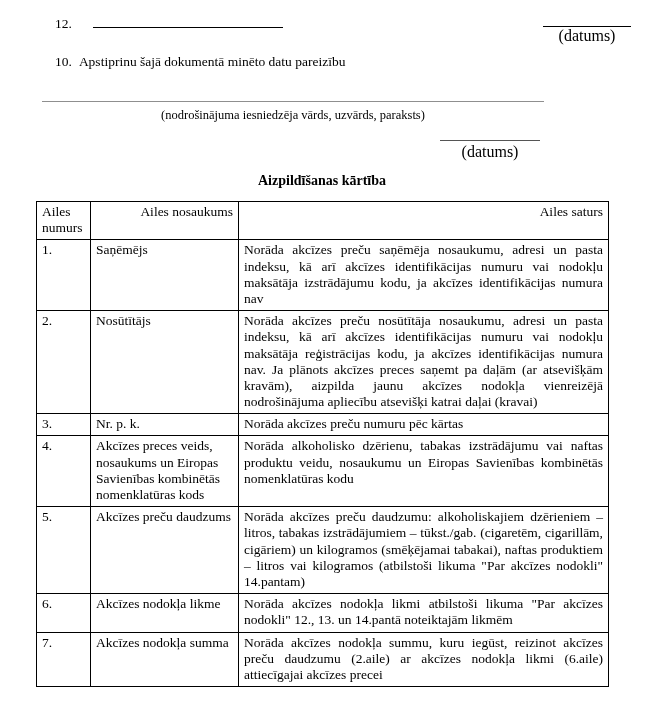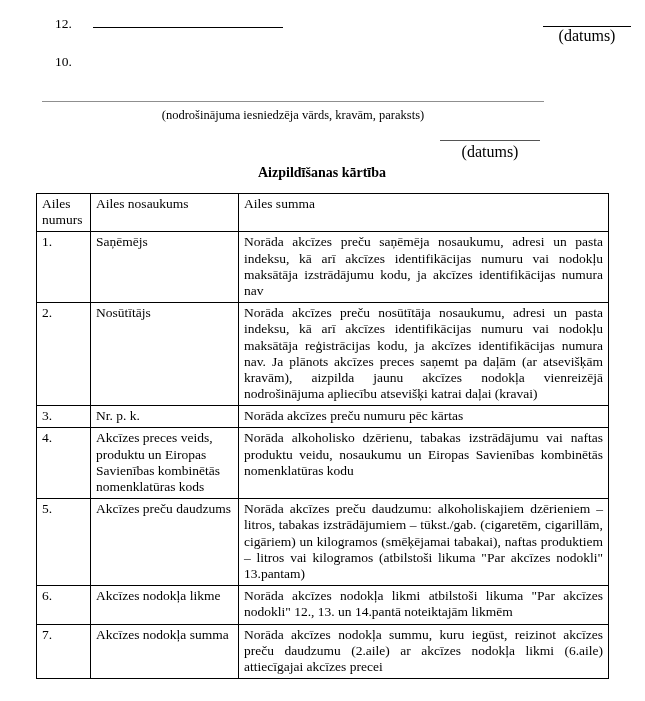--- a/index.html
+++ b/index.html
@@ -44,21 +44,21 @@
   .date2-block { width: 100px; margin-left: 404px; margin-top: 16px; text-align: center; }
   .date2-block .dline { border-bottom: 1px solid #555; height: 2px; width: 100%; }
   .date2-block .cap { display: inline-block; margin-top: 2px; }
 
   
   .heading {
     width: 572px;
     text-align: center;
     font-weight: bold;
     font-size: 14px;
-    margin-top: 4px;
+    margin-top: 12px;
     margin-bottom: 12px;
   }
 
   
   table.rules {
     border-collapse: collapse;
     width: 572px;
     table-layout: fixed;
   }
   table.rules th, table.rules td {
@@ -66,93 +66,94 @@
     font-weight: normal;
     font-size: 13.5px;
     line-height: 1.2;
     padding: 2px 5px 3px 5px;
     vertical-align: top;
   }
   col.c1 { width: 54px; }
   col.c2 { width: 148px; }
   col.c3 { width: 370px; }
   th.h1 { text-align: left; vertical-align: top; }
-  th.h2, th.h3 { text-align: left; vertical-align: middle; font-family: Liberation Serif, serif; }
+  th.h2, th.h3 { text-align: right; vertical-align: middle; font-family: Liberation Serif, serif; }
   td.numcell { text-align: left; }
   td.namecell { padding-left: 11px; }
   td.contentcell { text-align: justify; }
 </style>
 </head>
 <body>
 
 <div class="page">
 
   <div class="item-row item12">
     <span class="item-num">12.</span>
     <span class="fill-line"></span>
     <span class="date-abs">
       <span class="dline" style="display:block;"></span>
       <span class="cap">(datums)</span>
     </span>
   </div>
 
   <div class="item-row item13">
     <span class="item-num">10.</span>
+    <span class="item-label">Apstiprinu šajā dokumentā minēto datu pareizību</span>
   </div>
 
   <div class="sig-block">
     <div class="sig-line"></div>
-    <div class="sig-caption">(nodrošinājuma iesniedzēja vārds, kravām, paraksts)</div>
+    <div class="sig-caption">(nodrošinājuma iesniedzēja vārds, uzvārds, paraksts)</div>
   </div>
 
   <div class="date2-block">
     <div class="dline"></div>
     <span class="cap">(datums)</span>
   </div>
 
   <div class="heading">Aizpildīšanas kārtība</div>
 
   <table class="rules">
     <colgroup>
         <col class="c1">
         <col class="c2">
         <col class="c3">
       </colgroup>
     <thead>
       <tr>
         <th class="h1">Ailes numurs</th>
         <th class="h2">Ailes nosaukums</th>
-        <th class="h3">Ailes summa</th>
+        <th class="h3">Ailes saturs</th>
       </tr>
     </thead>
     <tbody>
       <tr>
         <td class="numcell">1.</td>
         <td class="namecell">Saņēmējs</td>
         <td class="contentcell">Norāda akcīzes preču saņēmēja nosaukumu, adresi un pasta indeksu, kā arī akcīzes identifikācijas numuru vai nodokļu maksātāja izstrādājumu kodu, ja akcīzes identifikācijas numura nav</td>
       </tr>
       <tr>
         <td class="numcell">2.</td>
         <td class="namecell">Nosūtītājs</td>
         <td class="contentcell">Norāda akcīzes preču nosūtītāja nosaukumu, adresi un pasta indeksu, kā arī akcīzes identifikācijas numuru vai nodokļu maksātāja reģistrācijas kodu, ja akcīzes identifikācijas numura nav. Ja plānots akcīzes preces saņemt pa daļām (ar atsevišķām kravām), aizpilda jaunu akcīzes nodokļa vienreizējā nodrošinājuma apliecību atsevišķi katrai daļai (kravai)</td>
       </tr>
       <tr>
         <td class="numcell">3.</td>
         <td class="namecell">Nr. p. k.</td>
         <td class="contentcell">Norāda akcīzes preču numuru pēc kārtas</td>
       </tr>
       <tr>
         <td class="numcell">4.</td>
-        <td class="namecell">Akcīzes preces veids, produktu un Eiropas Savienības kombinētās nomenklatūras kods</td>
+        <td class="namecell">Akcīzes preces veids, nosaukums un Eiropas Savienības kombinētās nomenklatūras kods</td>
         <td class="contentcell">Norāda alkoholisko dzērienu, tabakas izstrādājumu vai naftas produktu veidu, nosaukumu un Eiropas Savienības kombinētās nomenklatūras kodu</td>
       </tr>
       <tr>
         <td class="numcell">5.</td>
         <td class="namecell">Akcīzes preču daudzums</td>
-        <td class="contentcell">Norāda akcīzes preču daudzumu: alkoholiskajiem dzērieniem – litros, tabakas izstrādājumiem – tūkst./gab. (cigaretēm, cigarillām, cigāriem) un kilogramos (smēķējamai tabakai), naftas produktiem – litros vai kilogramos (atbilstoši likuma "Par akcīzes nodokli" 13.pantam)</td>
+        <td class="contentcell">Norāda akcīzes preču daudzumu: alkoholiskajiem dzērieniem – litros, tabakas izstrādājumiem – tūkst./gab. (cigaretēm, cigarillām, cigāriem) un kilogramos (smēķējamai tabakai), naftas produktiem – litros vai kilogramos (atbilstoši likuma "Par akcīzes nodokli" 14.pantam)</td>
       </tr>
       <tr>
         <td class="numcell">6.</td>
         <td class="namecell">Akcīzes nodokļa likme</td>
         <td class="contentcell">Norāda akcīzes nodokļa likmi atbilstoši likuma "Par akcīzes nodokli" 12., 13. un 14.pantā noteiktajām likmēm</td>
       </tr>
       <tr>
         <td class="numcell">7.</td>
         <td class="namecell">Akcīzes nodokļa summa</td>
         <td class="contentcell">Norāda akcīzes nodokļa summu, kuru iegūst, reizinot akcīzes preču daudzumu (2.aile) ar akcīzes nodokļa likmi (6.aile) attiecīgajai akcīzes precei</td>

